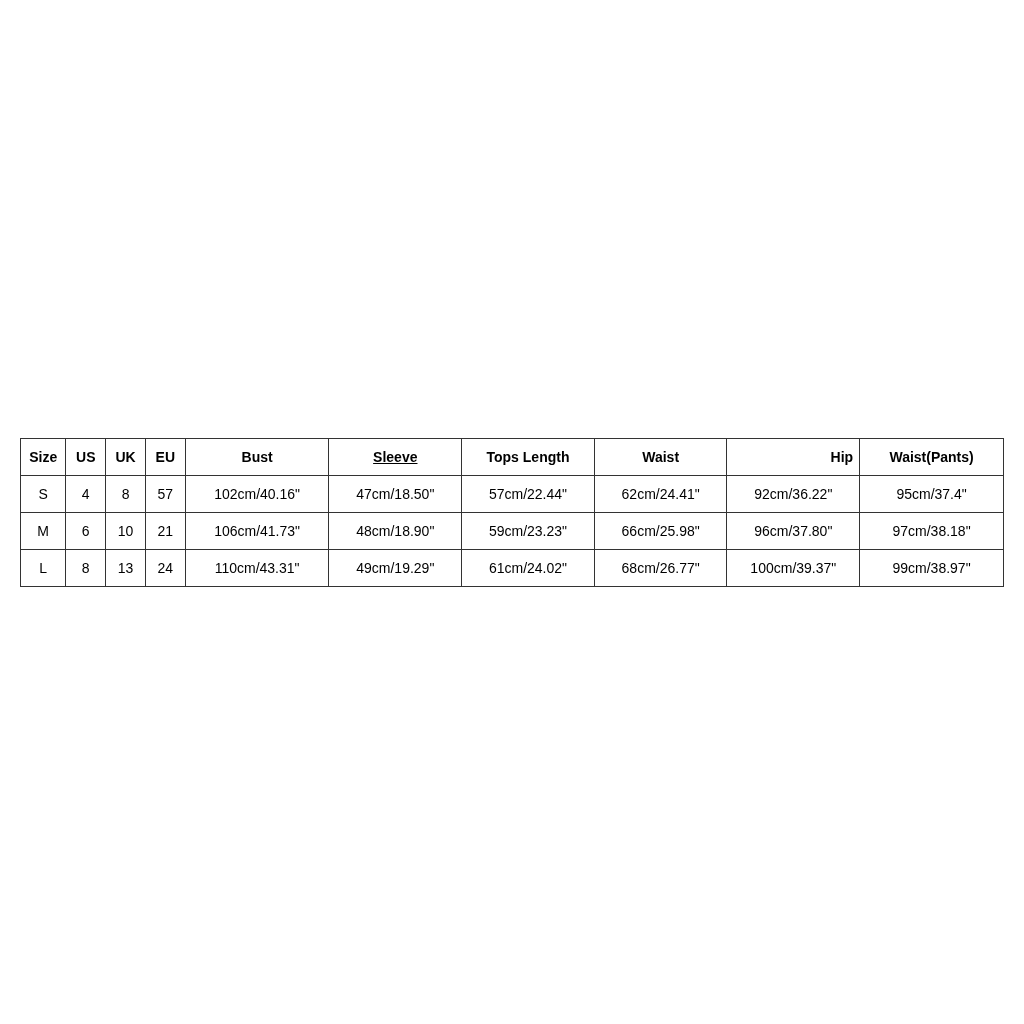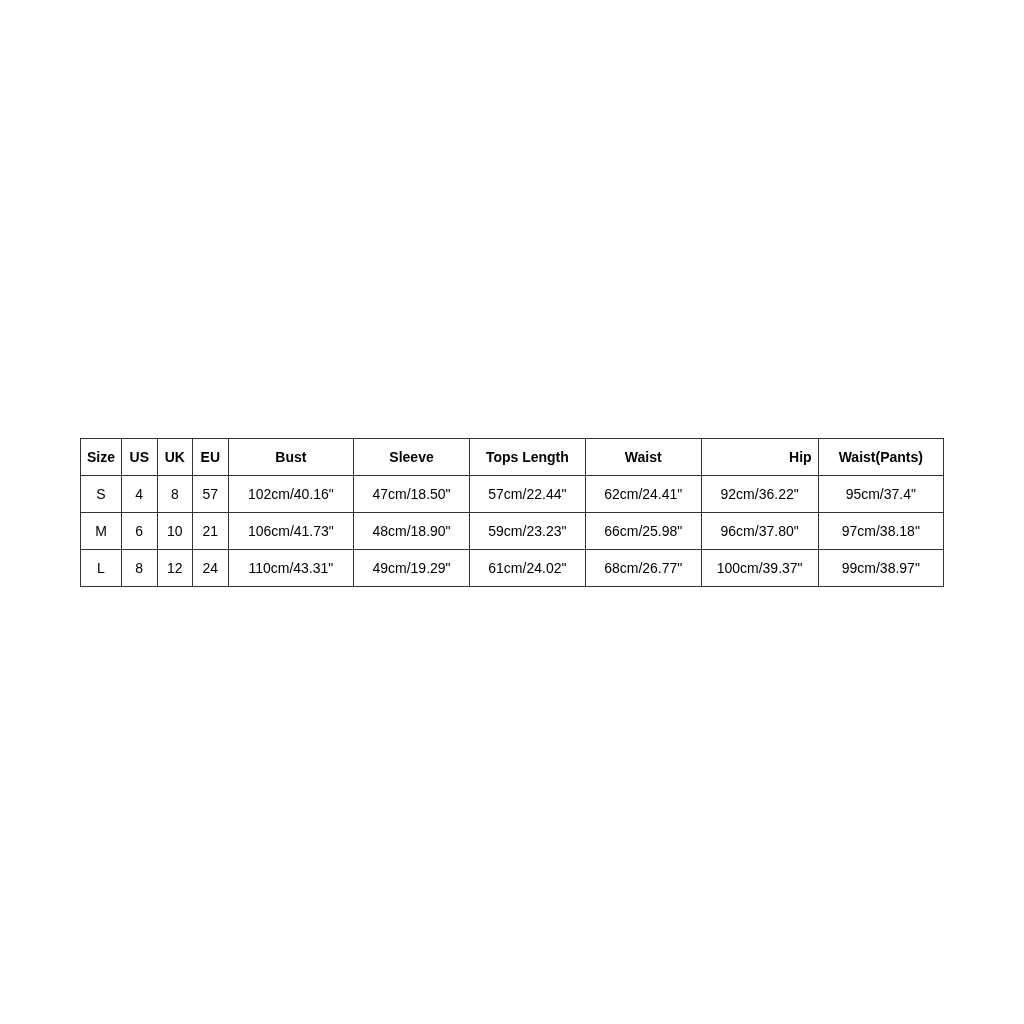--- a/index.html
+++ b/index.html
@@ -12,21 +12,21 @@
       width: 1024px;
       height: 1024px;
       background: #ffffff;
       display: flex;
       align-items: center;
       justify-content: center;
       font-family: Arial, sans-serif;
     }
 
     .table-container {
-      width: 864px;
+      width: 984px;
     }
 
     table {
       width: 100%;
       border-collapse: collapse;
       border: 1px solid #333;
     }
 
     th, td {
       border: 1px solid #333;
@@ -45,21 +45,21 @@
     tbody td {
       font-weight: normal;
       background: #ffffff;
     }
 
     .col-size { width: 40px; }
     .col-us { width: 36px; }
     .col-uk { width: 36px; }
     .col-eu { width: 36px; }
     .col-bust { width: 130px; margin-left: 48px; }
-    .col-sleeve { width: 120px; }
+    .col-sleeve { width: 120px; text-decoration: underline; }
     .col-tops { width: 120px; }
     .col-waist { width: 120px; }
     .col-hip { width: 120px; text-align: right; }
     .col-pants { width: 130px; }
   </style>
 </head>
 <body>
 
 <div class="table-container">
   <table>
@@ -98,21 +98,21 @@
           <td>106cm/41.73"</td>
           <td>48cm/18.90"</td>
           <td>59cm/23.23"</td>
           <td>66cm/25.98"</td>
           <td>96cm/37.80"</td>
           <td>97cm/38.18"</td>
         </tr>
         <tr>
           <td>L</td>
           <td>8</td>
-          <td>12</td>
+          <td>13</td>
           <td>24</td>
           <td>110cm/43.31"</td>
           <td>49cm/19.29"</td>
           <td>61cm/24.02"</td>
           <td>68cm/26.77"</td>
           <td>100cm/39.37"</td>
           <td>99cm/38.97"</td>
         </tr>
       </tbody>
   </table>

